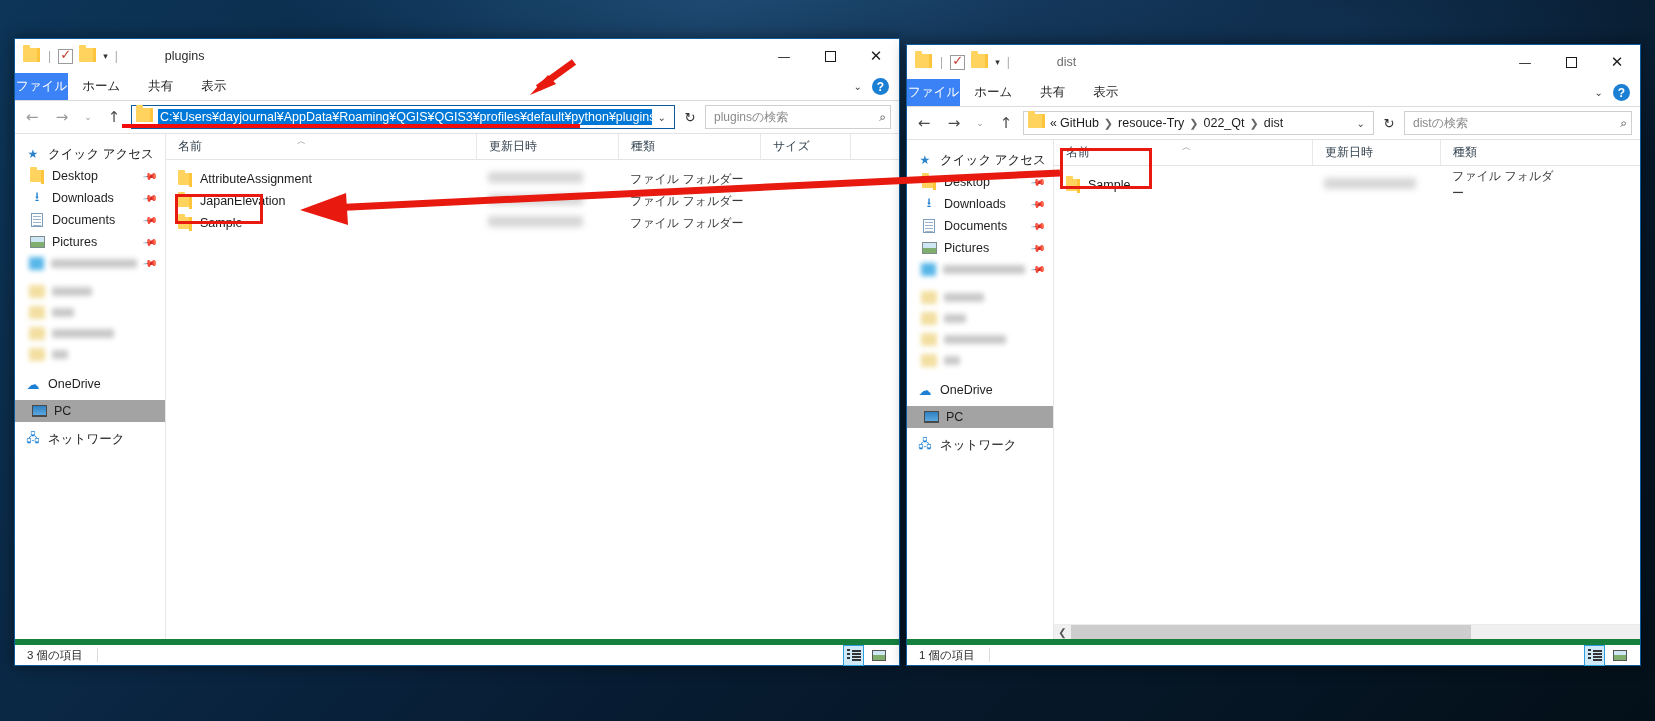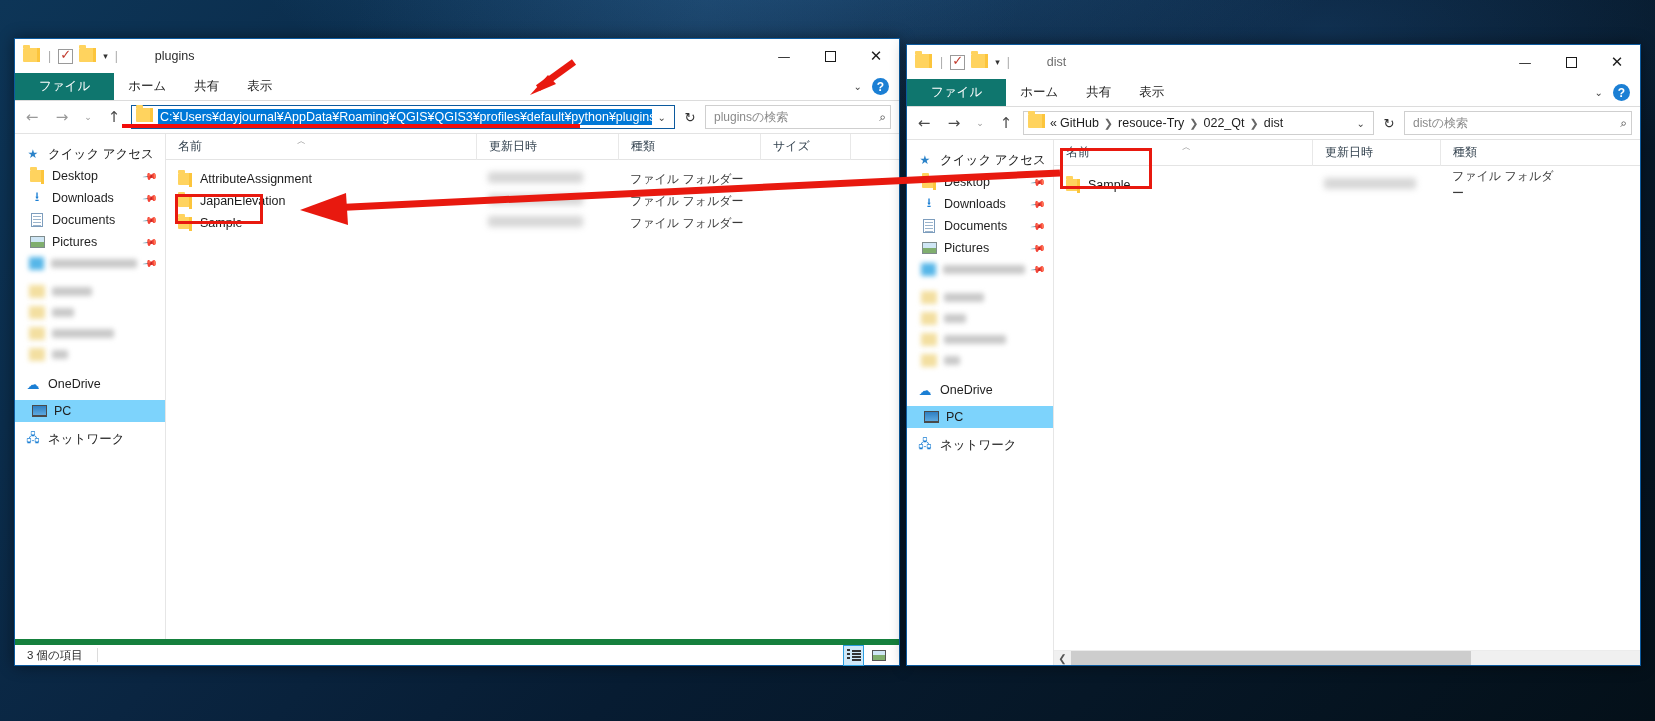--- a/index.html
+++ b/index.html
@@ -61,38 +61,38 @@
   .qa-sep { color:#aaa; font-size:12px; padding:0 1px; }
   .qa-prop {
     width:15px;height:15px;border:1px solid #9a9a9a;background:#fff;
     position:relative;
   }
   .qa-prop::after{
     content:"✓"; position:absolute; left:1px; top:-3px; font-size:13px; color:#c0392b;
     font-weight:bold;
   }
   .qa-caret { font-size:9px; color:#333; }
-  .win-title { font-size:12.5px; color:#2b2b2b; margin-left:0;padding-left:36px; }
+  .win-title { font-size:12.5px; color:#2b2b2b; margin-left:10px;padding-left:36px; }
   .win-title.dim { color:#6d6d6d; }
   .titlebar-spacer { flex:1; }
   .winbtn {
     width:46px; height:34px; display:flex; align-items:center; justify-content:center;
     font-size:13px; color:#1a1a1a; font-family:"DejaVu Sans",sans-serif;
   }
   .winbtn.close { font-size:15px; }
 
   
   .ribbon {
     height:28px; display:flex; align-items:stretch; flex:0 0 28px;
     border-bottom:1px solid #dcdcdc; background:#fff;
   }
   .rtab {
     padding:0 14px; display:flex; align-items:center; font-size:12.5px; color:#1d1d1d;
   }
-  .rtab.file { background:#0f766e; color:#fff; padding:0 24px; }
+  .rtab.file { background:#3b82f6; color:#fff; padding:0 1px; }
   .ribbon-spacer { flex:1; }
   .ribbon-right { display:flex; align-items:center; gap:10px; padding-right:10px; }
   .chev { font-size:10px; color:#444; }
   .help-ic {
     width:17px;height:17px;border-radius:50%;background:#1b7fd4;color:#fff;
     font-size:12px;font-weight:bold;display:flex;align-items:center;justify-content:center;
   }
 
   
   .addrrow {
@@ -132,21 +132,21 @@
   .nav {
     width:151px; flex:0 0 151px; background:#fff; border-right:1px solid #e6e6e6;
     padding-top:9px; overflow:hidden; position:relative;
   }
   .nav.w2 { width:147px; flex:0 0 147px; }
   .nav-item {
     height:22px; display:flex; align-items:center; padding-left:14px; gap:7px;
     font-size:12.5px; color:#1f1f1f; position:relative;
   }
   .nav-item.root { padding-left:10px; }
-  .nav-item.sel { background:#7dd3fc;padding-left:16px; }
+  .nav-item.sel { background:#a3a3a3;padding-left:16px; }
   .pin {
     margin-left:auto; margin-right:9px; font-size:10px; color:#7a7a7a;
     transform:rotate(40deg);
   }
   .ni-ic { width:16px;height:16px;display:flex;align-items:center;justify-content:center; }
   .star { color:#2b83c9; font-size:12px; }
   .dl-arrow { color:#1b7fd4; font-size:13px; }
   .doc-ic {
     width:12px;height:14px;background:#fff;border:1px solid #7d9dbd;position:relative;
   }
@@ -578,20 +578,33 @@
         </div>
       </div>
       <div class="hscroll">
         <div class="hs-arrow">❮</div>
         <div class="hs-thumb" style="width:400px"></div>
         <div class="hs-track"></div>
       </div>
     </div>
   </div>
 
+  <div class="statusbar">
+    <span>1 個の項目</span>
+    <span class="status-sep"></span>
+    <span class="status-spacer"></span>
+    <span class="viewbtns">
+      <span class="vbtn on">
+          <span class="vb-details"></span>
+        </span>
+      <span class="vbtn">
+          <span class="vb-thumb"></span>
+        </span>
+    </span>
+  </div>
 </div>
 
 <div class="anno" style="left:0;top:0;width:1655px;height:721px;">
 
   <div class="red-underline" style="left:122px; top:124px; width:458px;"></div>
 
   <div class="red-box" style="left:175px; top:194px; width:88px; height:30px;"></div>
 
   <div class="red-box" style="left:1060px; top:148px; width:92px; height:41px;"></div>
 

